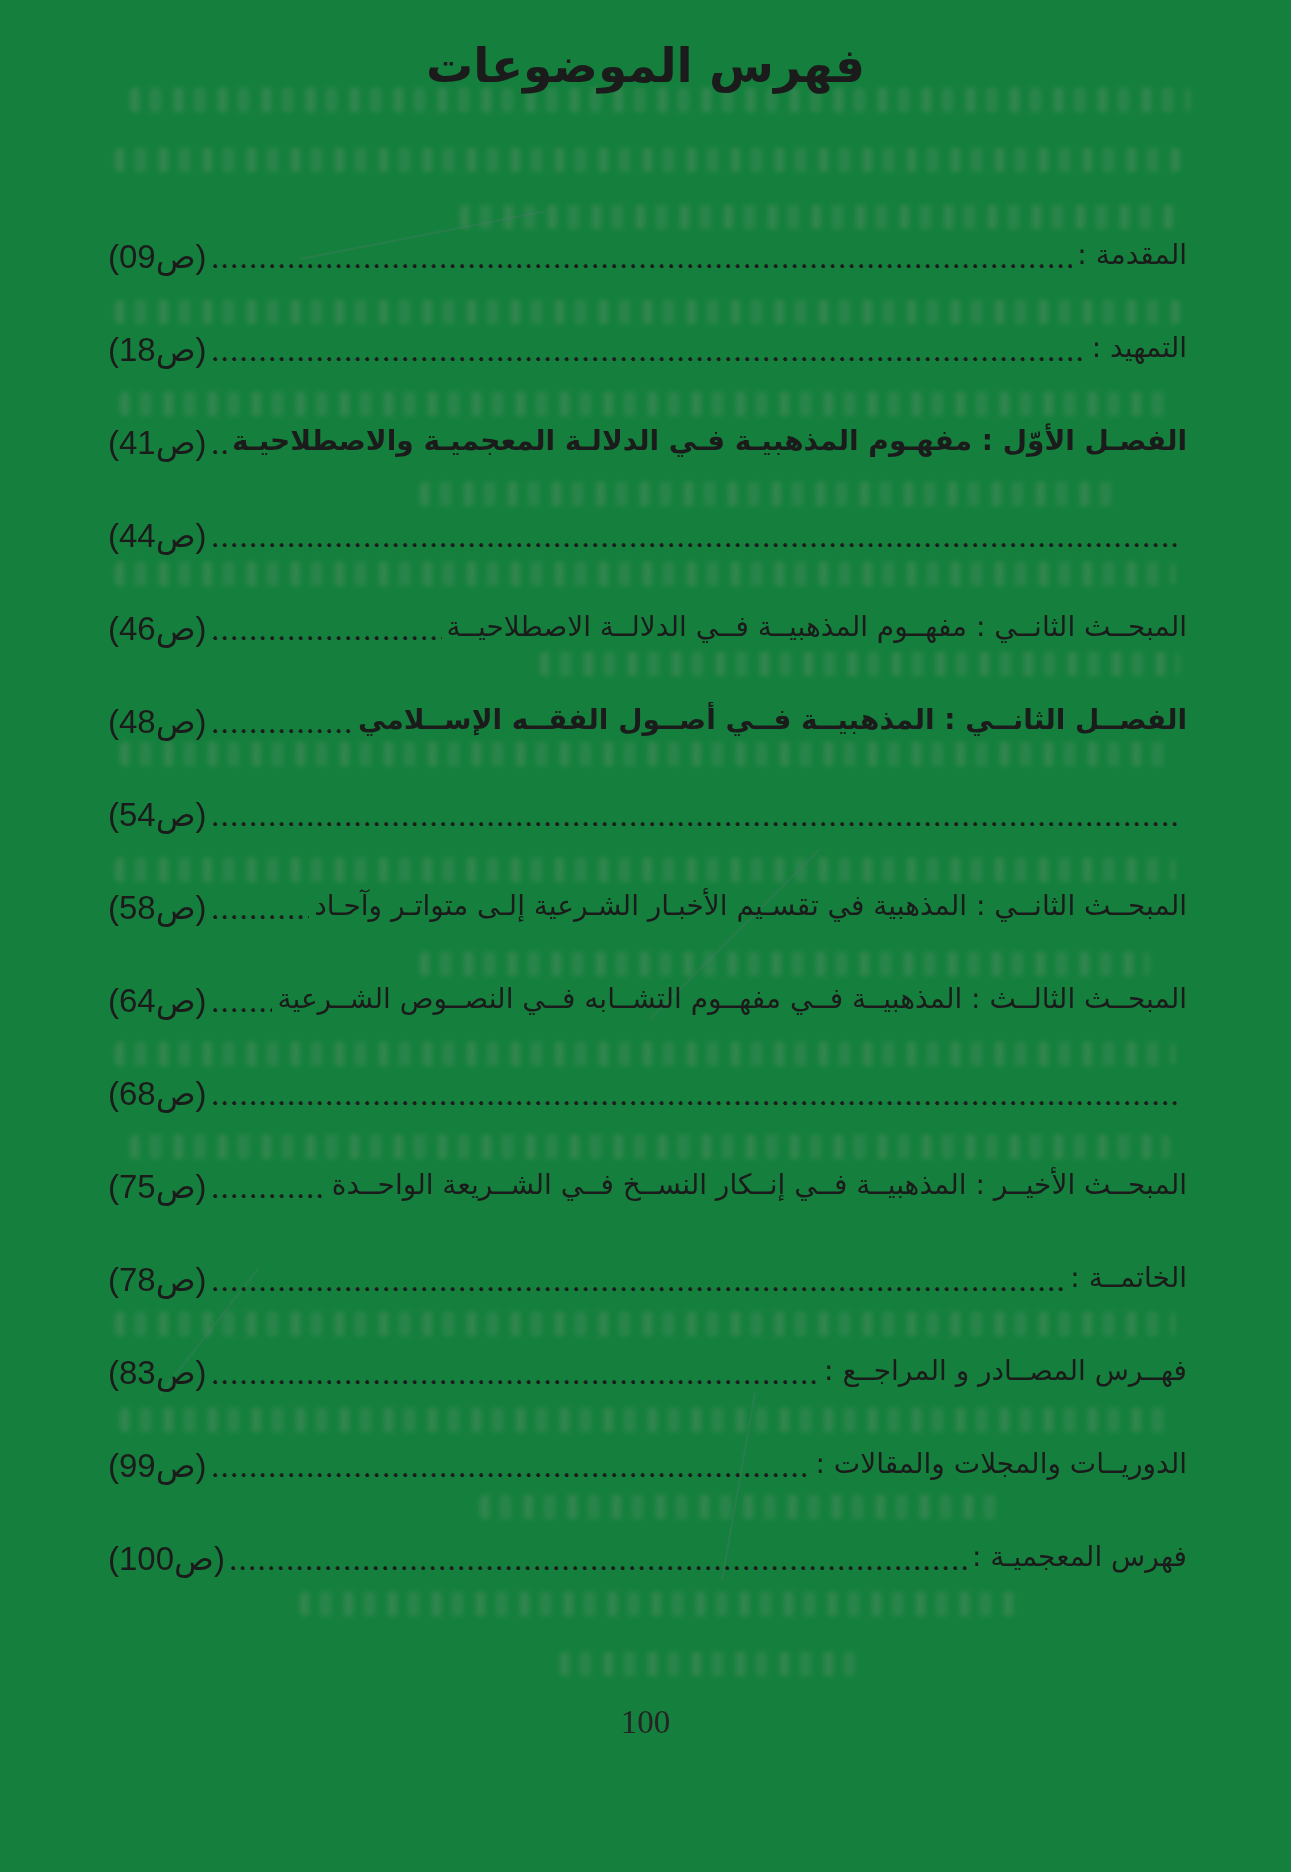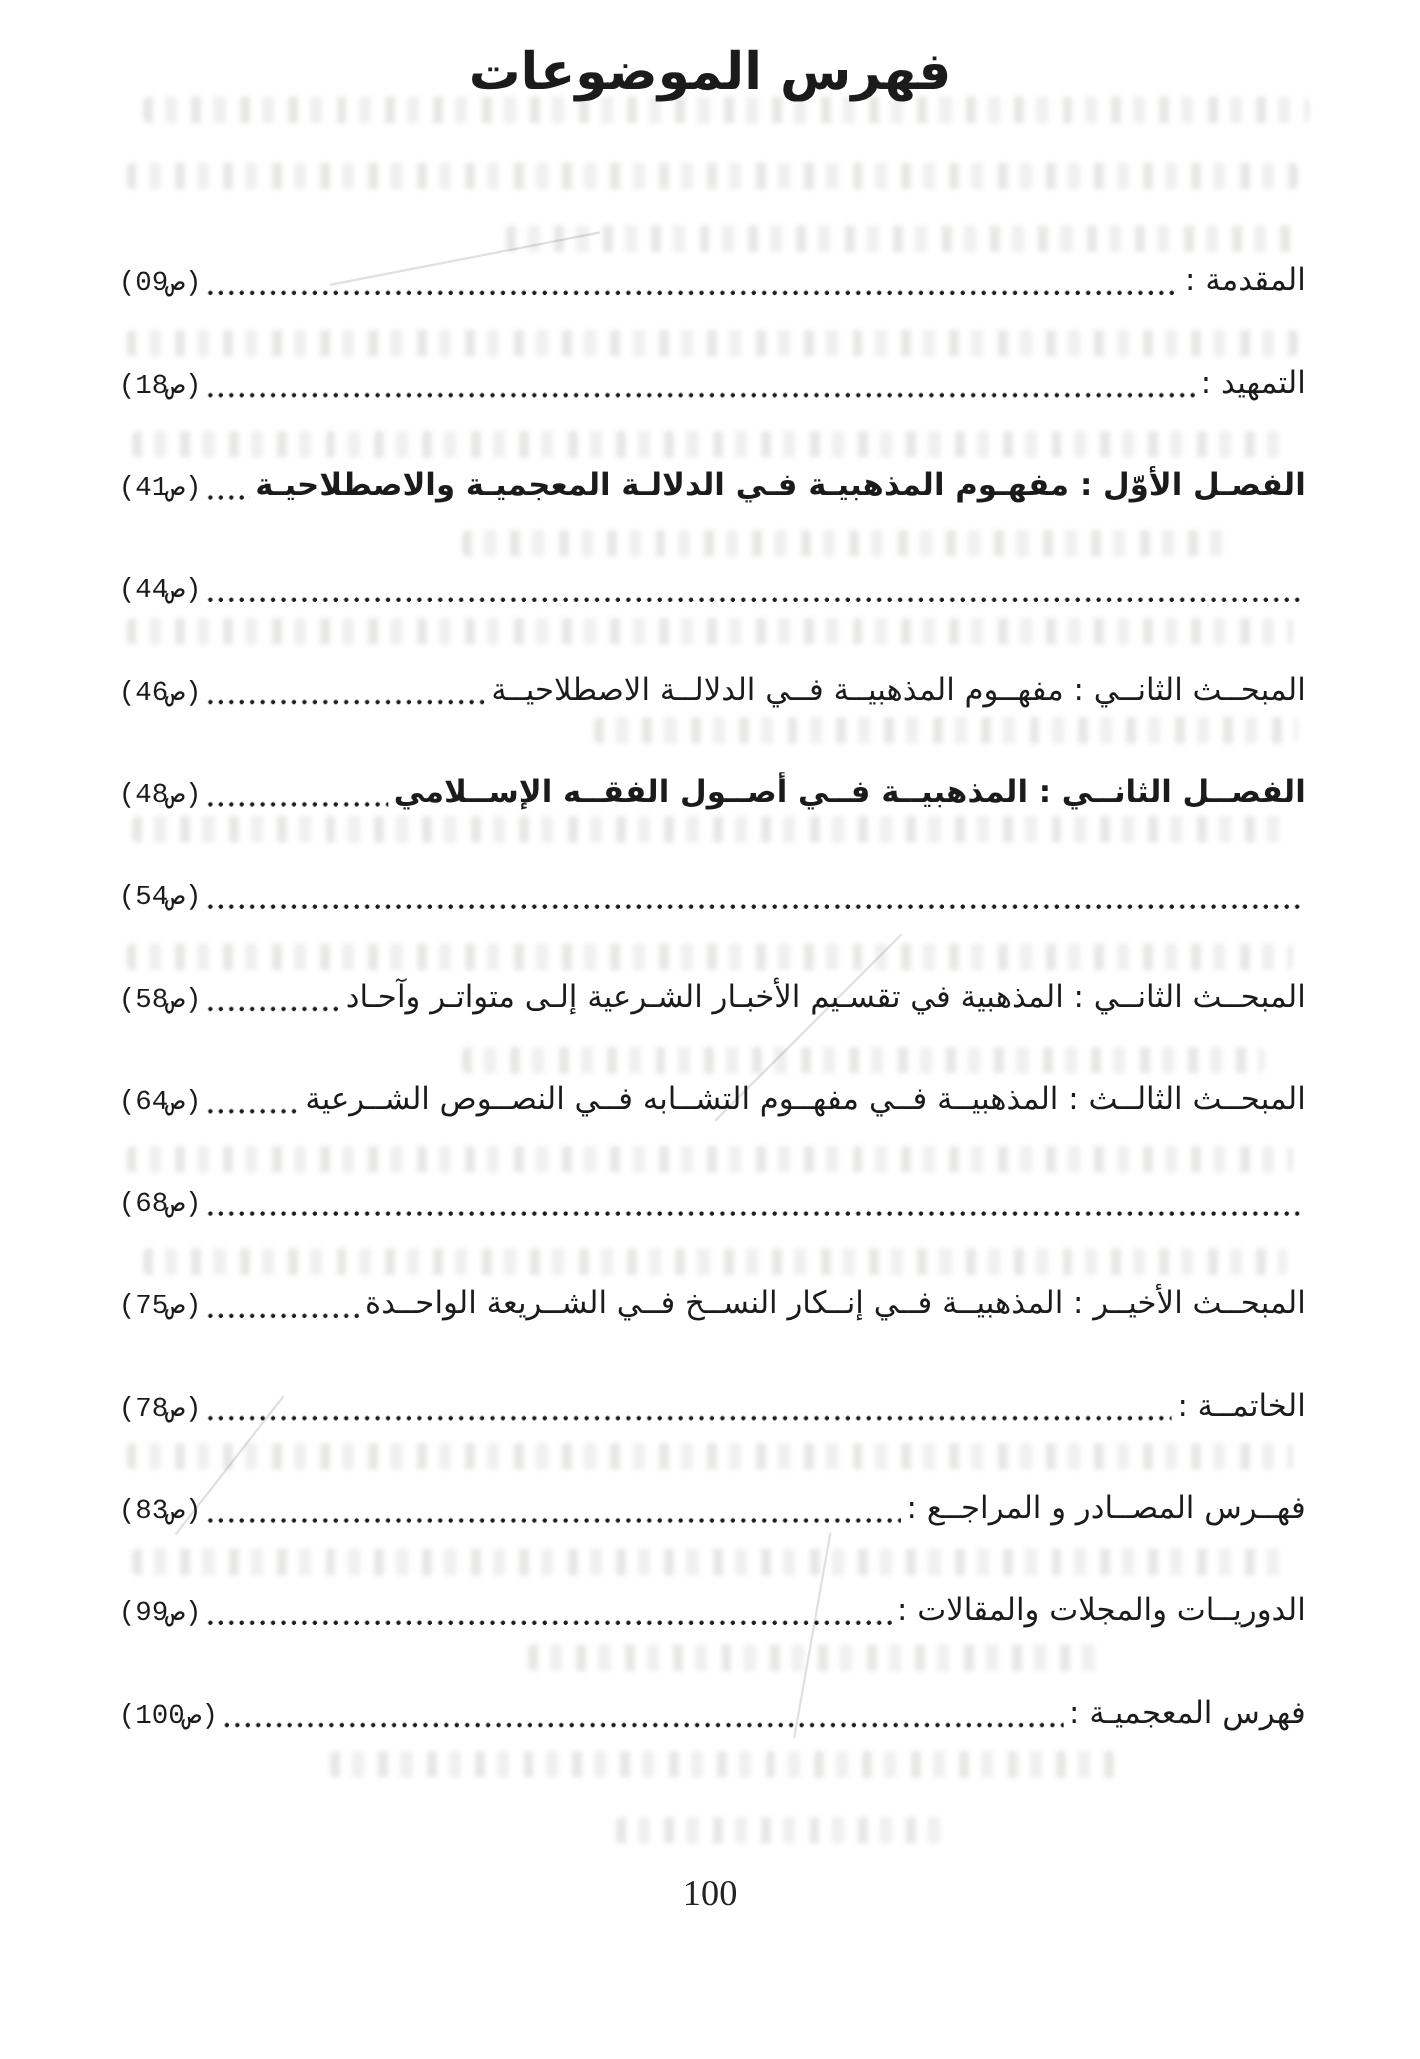--- a/index.html
+++ b/index.html
@@ -5,21 +5,21 @@
   html, body {
     margin: 0;
     padding: 0;
     background: #e8e8e8;
   }
   .page {
     position: relative;
     width: 1291px;
     height: 1872px;
     margin: 0 auto;
-    background: #ffffff;
+    background: #15803d;
     overflow: hidden;
     font-family: "DejaVu Sans", sans-serif;
     color: #1b1b1b;
   }
 
   
   .ghost {
     position: absolute;
     height: 24px;
     filter: blur(2.4px);
@@ -79,22 +79,22 @@
   .leader {
     flex: 1 1 0;
     min-width: 10px;
     height: 7px;
     margin: 24px 5px 0 5px;
     background: radial-gradient(circle at 3.2px 3.2px, #1b1b1b 1.7px, rgba(0,0,0,0) 2.2px) left center / 9.5px 7px repeat-x;
   }
   .pagenum {
     white-space: nowrap;
     flex: 0 0 auto;
-    font-size: 25px;
-    font-family: Liberation Mono, monospace;
+    font-size: 33px;
+    font-family: Liberation Sans, sans-serif;
     margin-top: 3px;
   }
 
   .footer {
     position: absolute;
     top: 1704px;
     left: 0;
     width: 100%;
     text-align: center;
     font-size: 33px;

